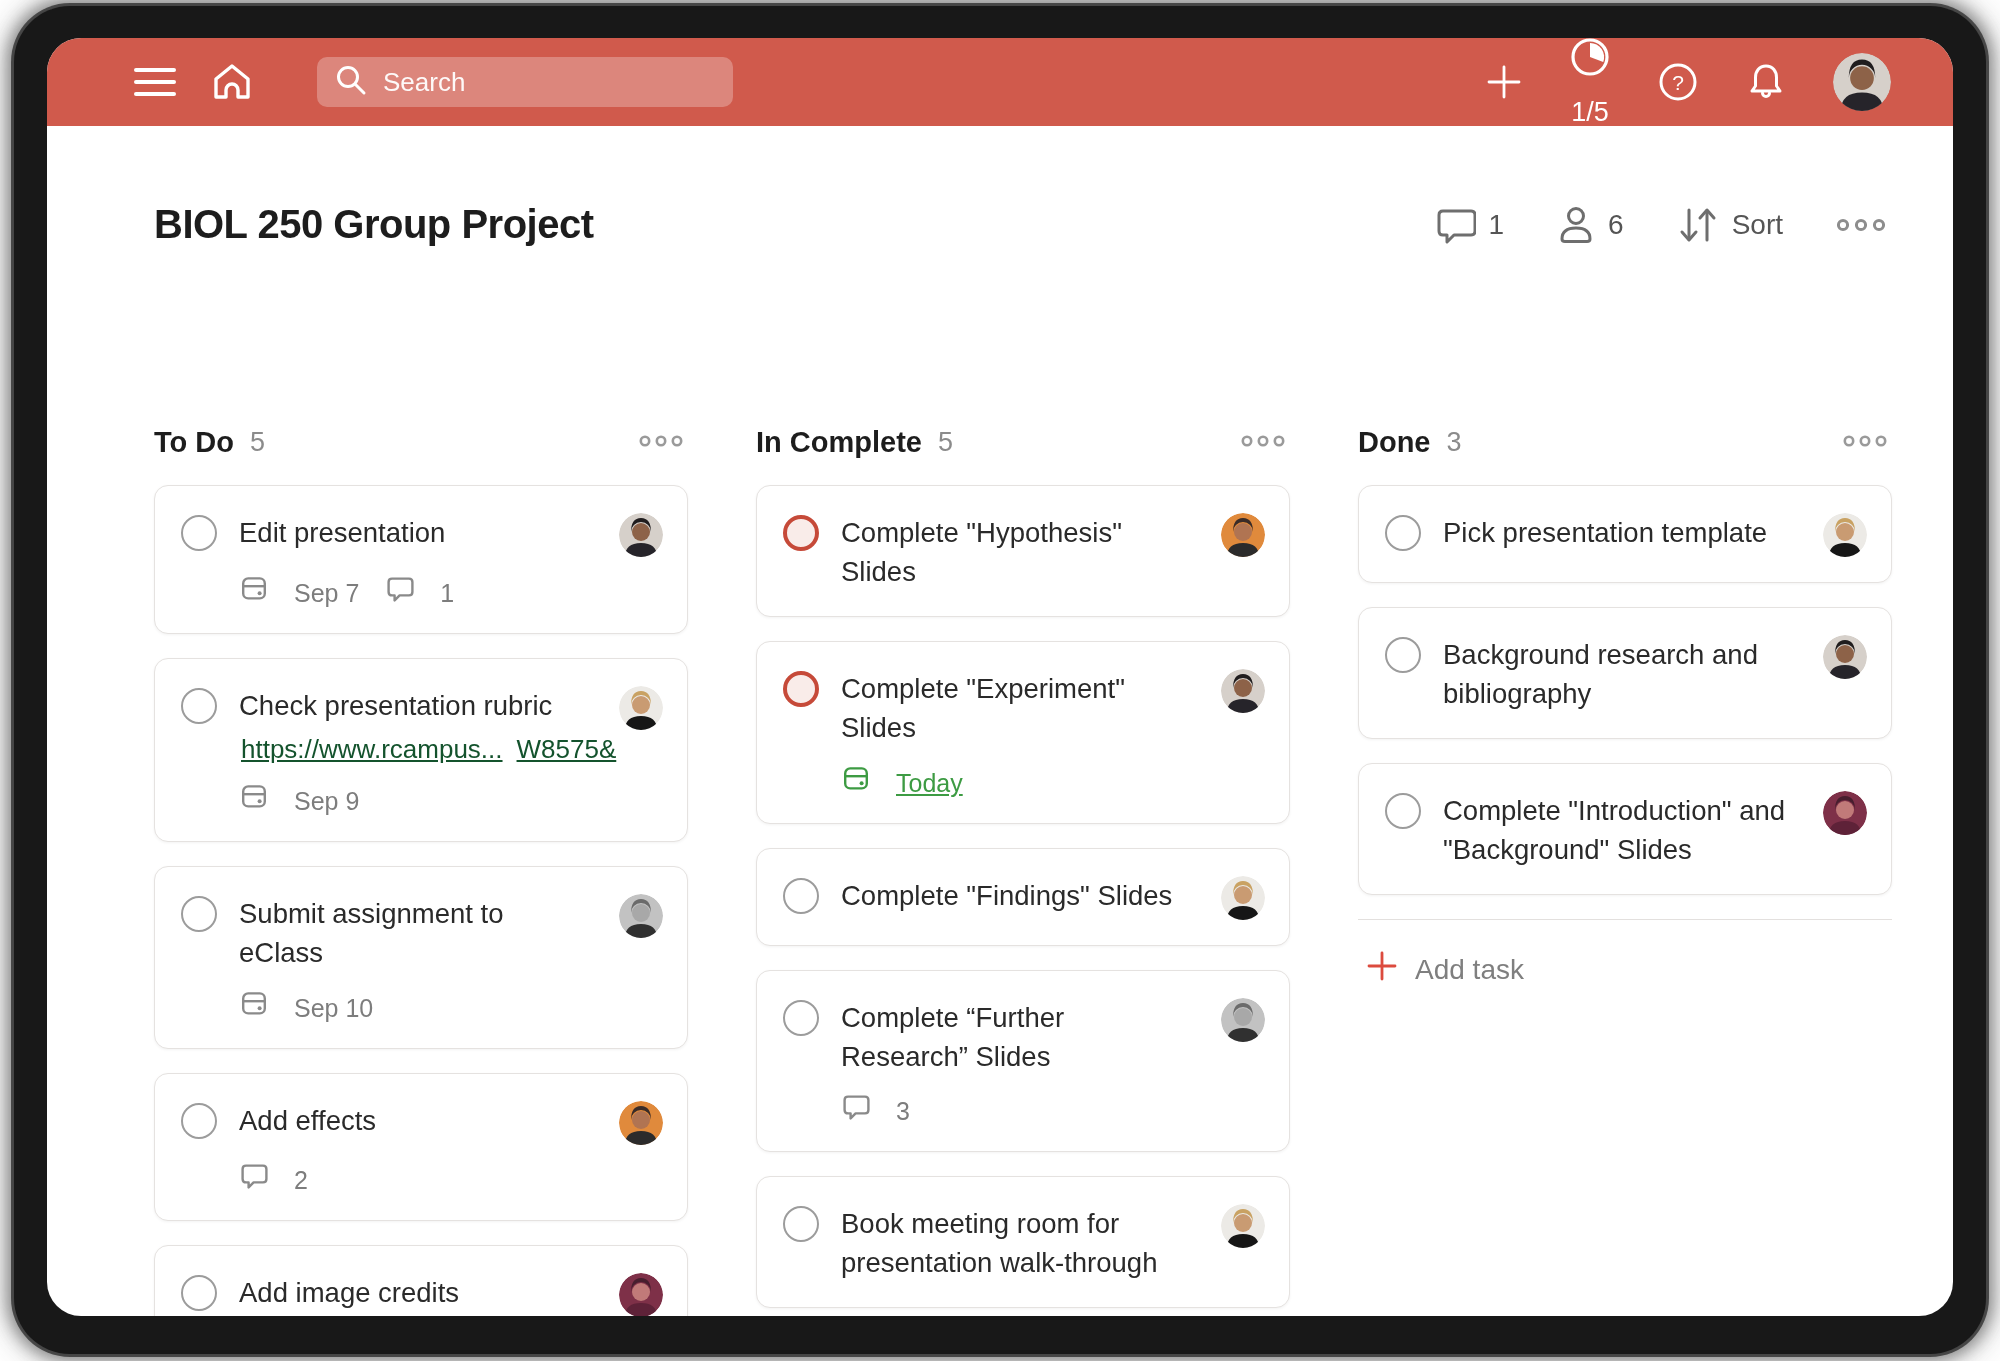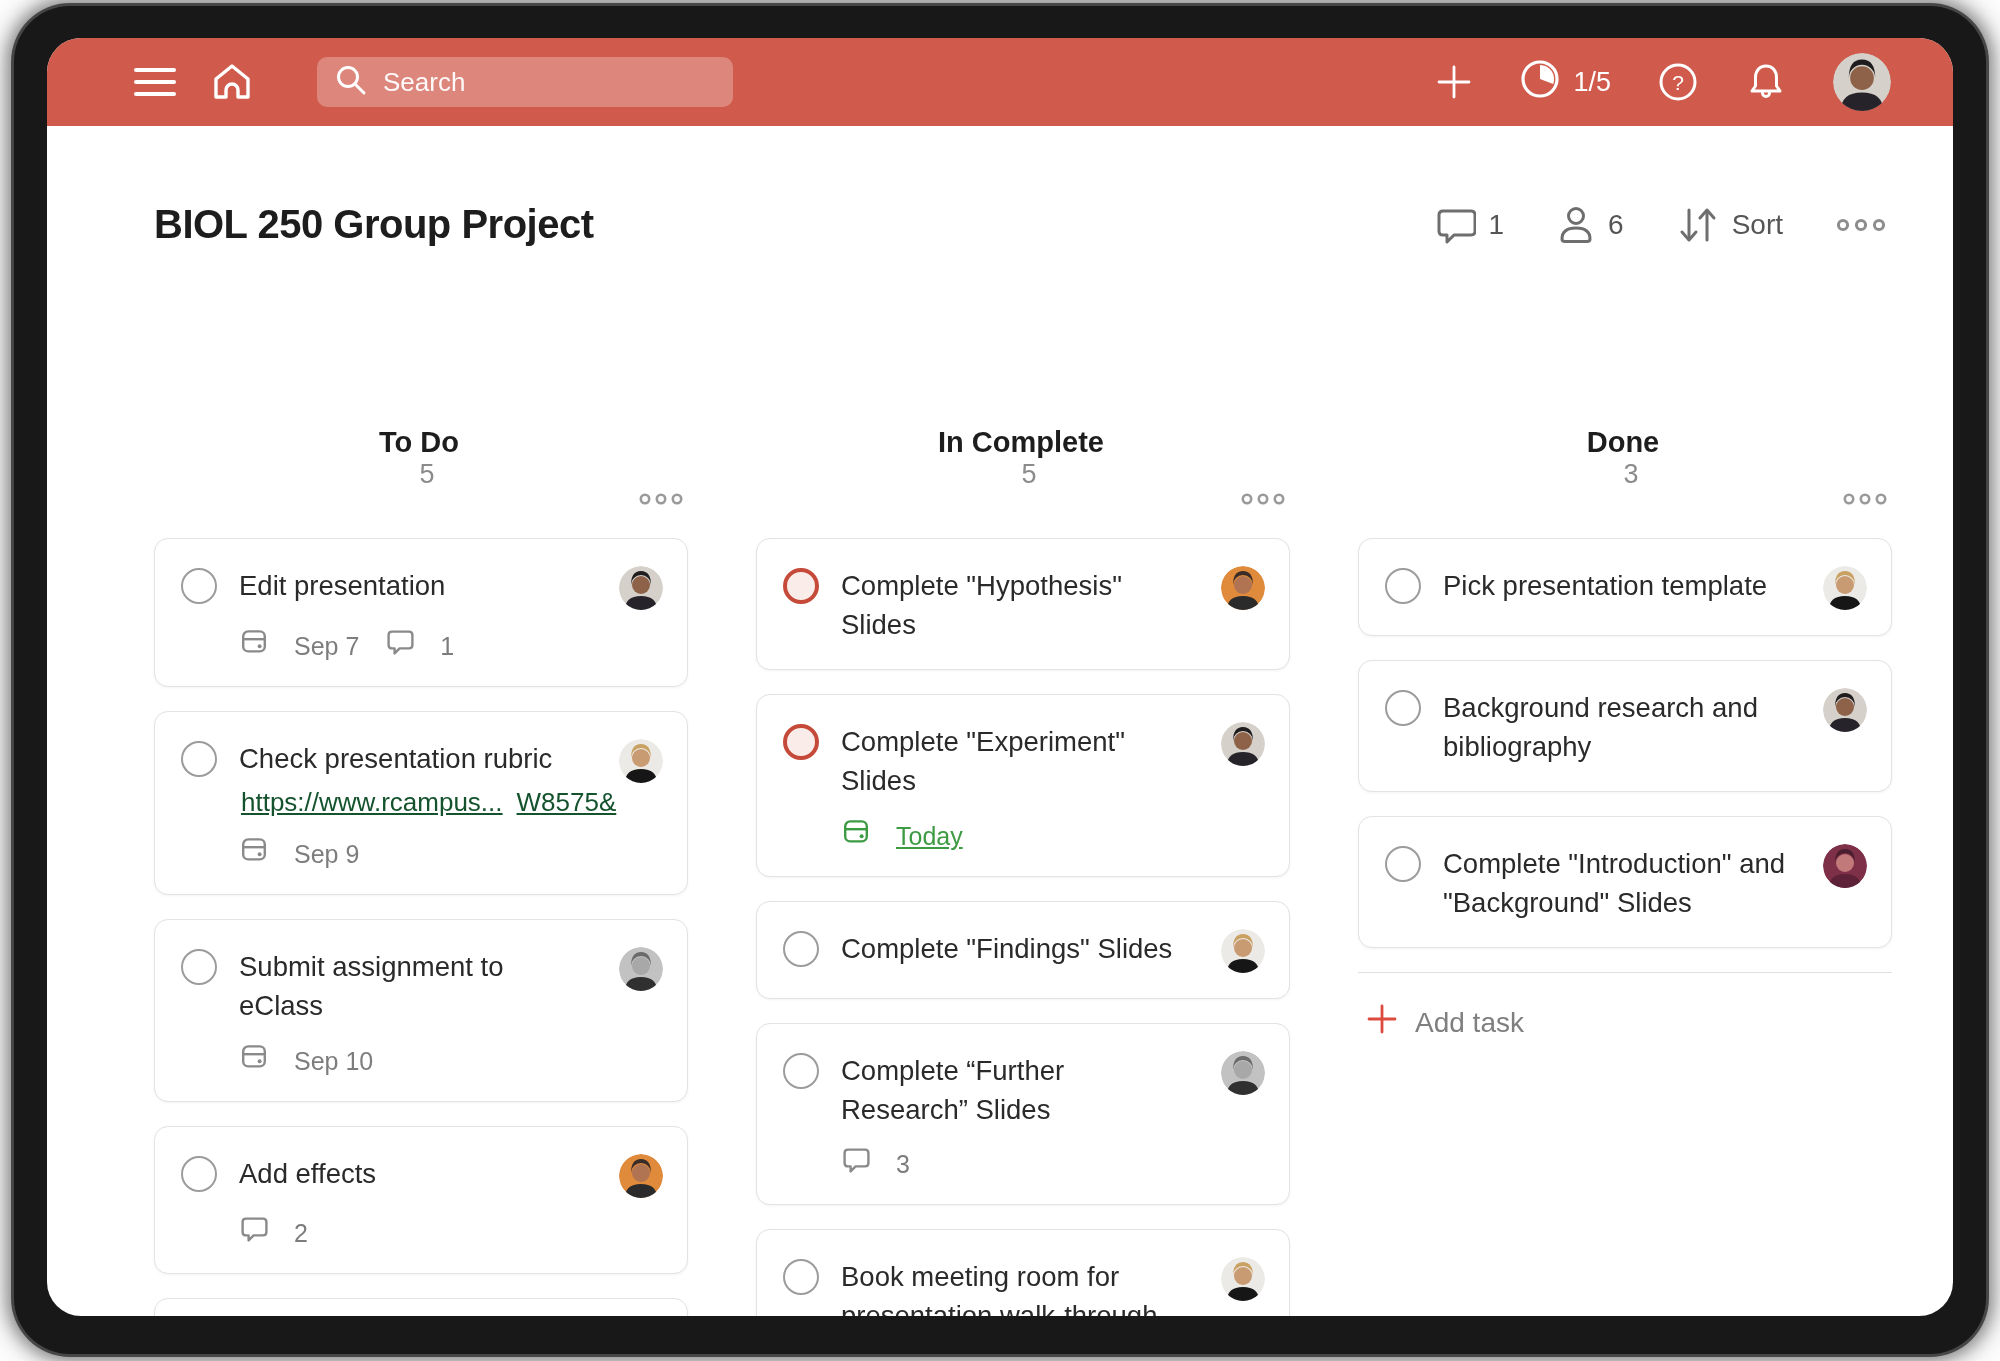--- a/index.html
+++ b/index.html
@@ -16,34 +16,34 @@
 
   
   .topbar { position:relative; height:88px; background:#d05a4c; display:flex; align-items:center; padding:0 62px 0 86px; }
   .tb-left { display:flex; align-items:center; gap:34px; }
   .icon-btn { display:flex; align-items:center; justify-content:center; cursor:pointer; background:none; border:none; }
   .search { display:flex; align-items:center; gap:16px; margin-left:30px; width:416px; height:50px;
             background:rgba(255,255,255,.27); border-radius:10px; padding:0 18px; }
   .search input { background:transparent; border:none; outline:none; color:#fff; font-size:26px; width:100%; }
   .search input::placeholder { color:rgba(255,255,255,.95); }
   .tb-right { margin-left:auto; display:flex; align-items:center; gap:46px; }
-  .tb-counter { display:flex; align-items:center; gap:12px; color:#fff; font-size:27px; }
+  .tb-counter { display:flex; align-items:center; gap:12px; color:#fff; font-size:27px;flex-direction:column; }
   .tb-avatar { width:58px; height:58px; border-radius:50%; overflow:hidden; }
 
   
   .proj-header { display:flex; align-items:center; padding:76px 66px 0 107px; }
   .proj-title { font-size:40px; font-weight:bold; color:#1d1d1d; letter-spacing:-.5px; }
   .ph-right { margin-left:auto; display:flex; align-items:center; gap:52px; }
   .ph-item { display:flex; align-items:center; gap:12px; color:#555; font-size:28px; cursor:pointer; }
   .ph-item svg { display:block; }
 
   
   .board { position:absolute; left:107px; top:388px; display:flex; gap:68px; }
   .column { width:534px; }
-  .col-head { display:flex; align-items:center; margin-bottom:26px; padding-right:4px;flex-direction:column; }
+  .col-head { display:flex; align-items:center; margin-bottom:26px; padding-right:4px; }
   .col-name { font-size:29px; font-weight:bold; color:#1d1d1d; }
   .col-count { font-size:27px; color:#8b8b8b; margin-left:16px; }
   .col-dots { margin-left:auto; cursor:pointer; }
 
   .card { background:#fff; border:1px solid #e5e2e0; border-radius:14px; padding:27px 24px 25px 26px;
           margin-bottom:24px; box-shadow:0 1px 3px rgba(0,0,0,.05); cursor:pointer; }
   .card-row { display:flex; align-items:flex-start;justify-content:space-between; }
   .checkbox { flex:0 0 auto; width:36px; height:36px; border:2.5px solid #9c9c9c; border-radius:50%;
               margin-right:22px; margin-top:2px; background:#fff; cursor:pointer; }
   .checkbox.p1 { border:4px solid #c64a39; background:#f9ece9; }

